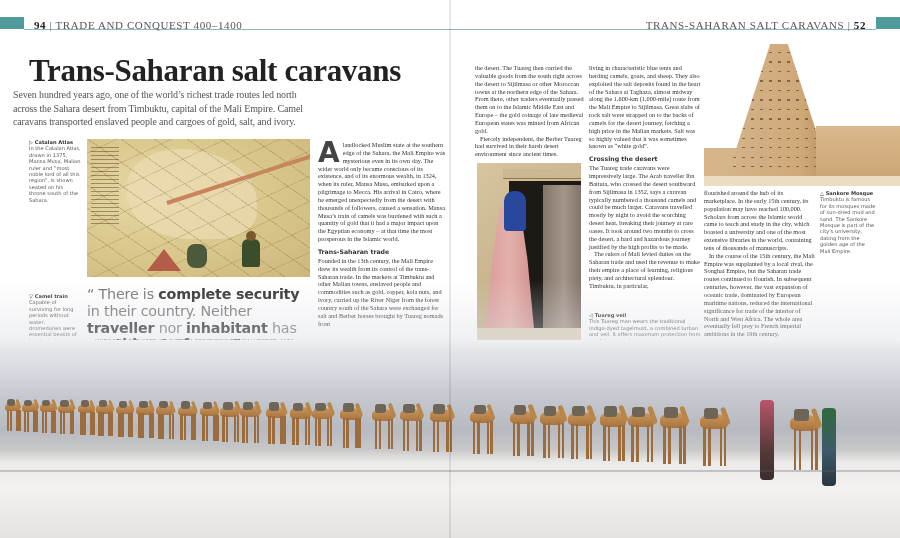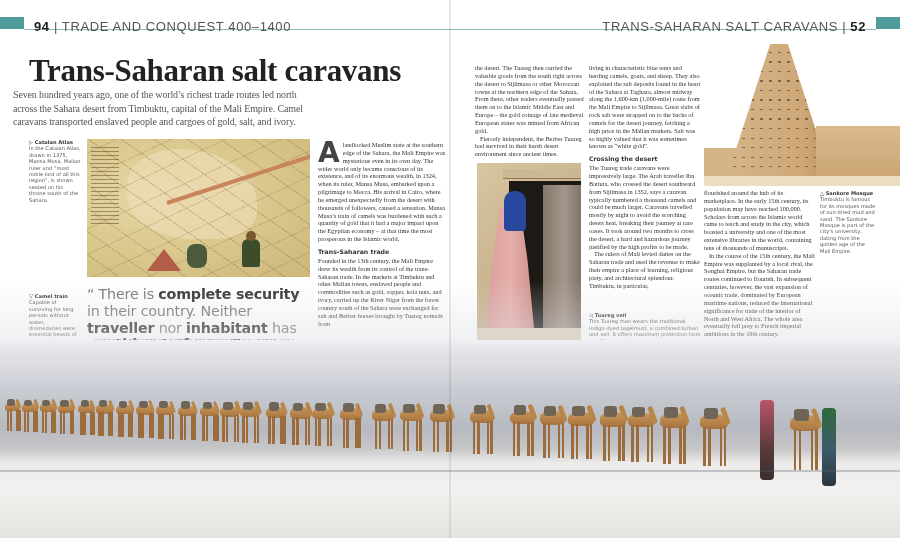--- a/index.html
+++ b/index.html
@@ -8,21 +8,21 @@
 
   .spread { position: absolute; left: 0; top: 0; width: 900px; height: 538px; background: #fff; }
 
   
   .hdr-tab { position: absolute; top: 17px; height: 12px; background: #4f9a9b; }
   .hdr-tab.left { left: 0; width: 24px; }
   .hdr-tab.right { right: 0; width: 24px; }
   .hdr-rule { position: absolute; top: 29px; height: 1px; background: #8fb8b8; }
   .hdr-rule.left { left: 24px; width: 426px; }
   .hdr-rule.right { left: 450px; width: 426px; }
-  .running-head { position: absolute; top: 19px; font-size: 13px; letter-spacing: 0.6px; color: #555; font-family: Liberation Sans, sans-serif; }
+  .running-head { position: absolute; top: 19px; font-size: 11px; letter-spacing: 0.6px; color: #555; font-family: Liberation Serif, serif; }
   .running-head.left { left: 34px; }
   .running-head.right { right: 34px; text-align: right; }
   .running-head b { color: #222; }
   .gutter { position: absolute; left: 449px; top: 0; width: 2px; height: 538px; background: linear-gradient(to right, rgba(0,0,0,0.05), rgba(0,0,0,0.12), rgba(0,0,0,0.05)); }
 
   
   .title { position: absolute; left: 29px; top: 53px; font-family: "Liberation Serif", serif; font-size: 31px; color: #222; letter-spacing: -0.3px; }
   .intro { position: absolute; left: 13px; top: 88px; width: 300px; font-size: 10px; line-height: 13.5px; color: #555; font-family: Liberation Serif, serif; letter-spacing: -0.15px; }
 
   

